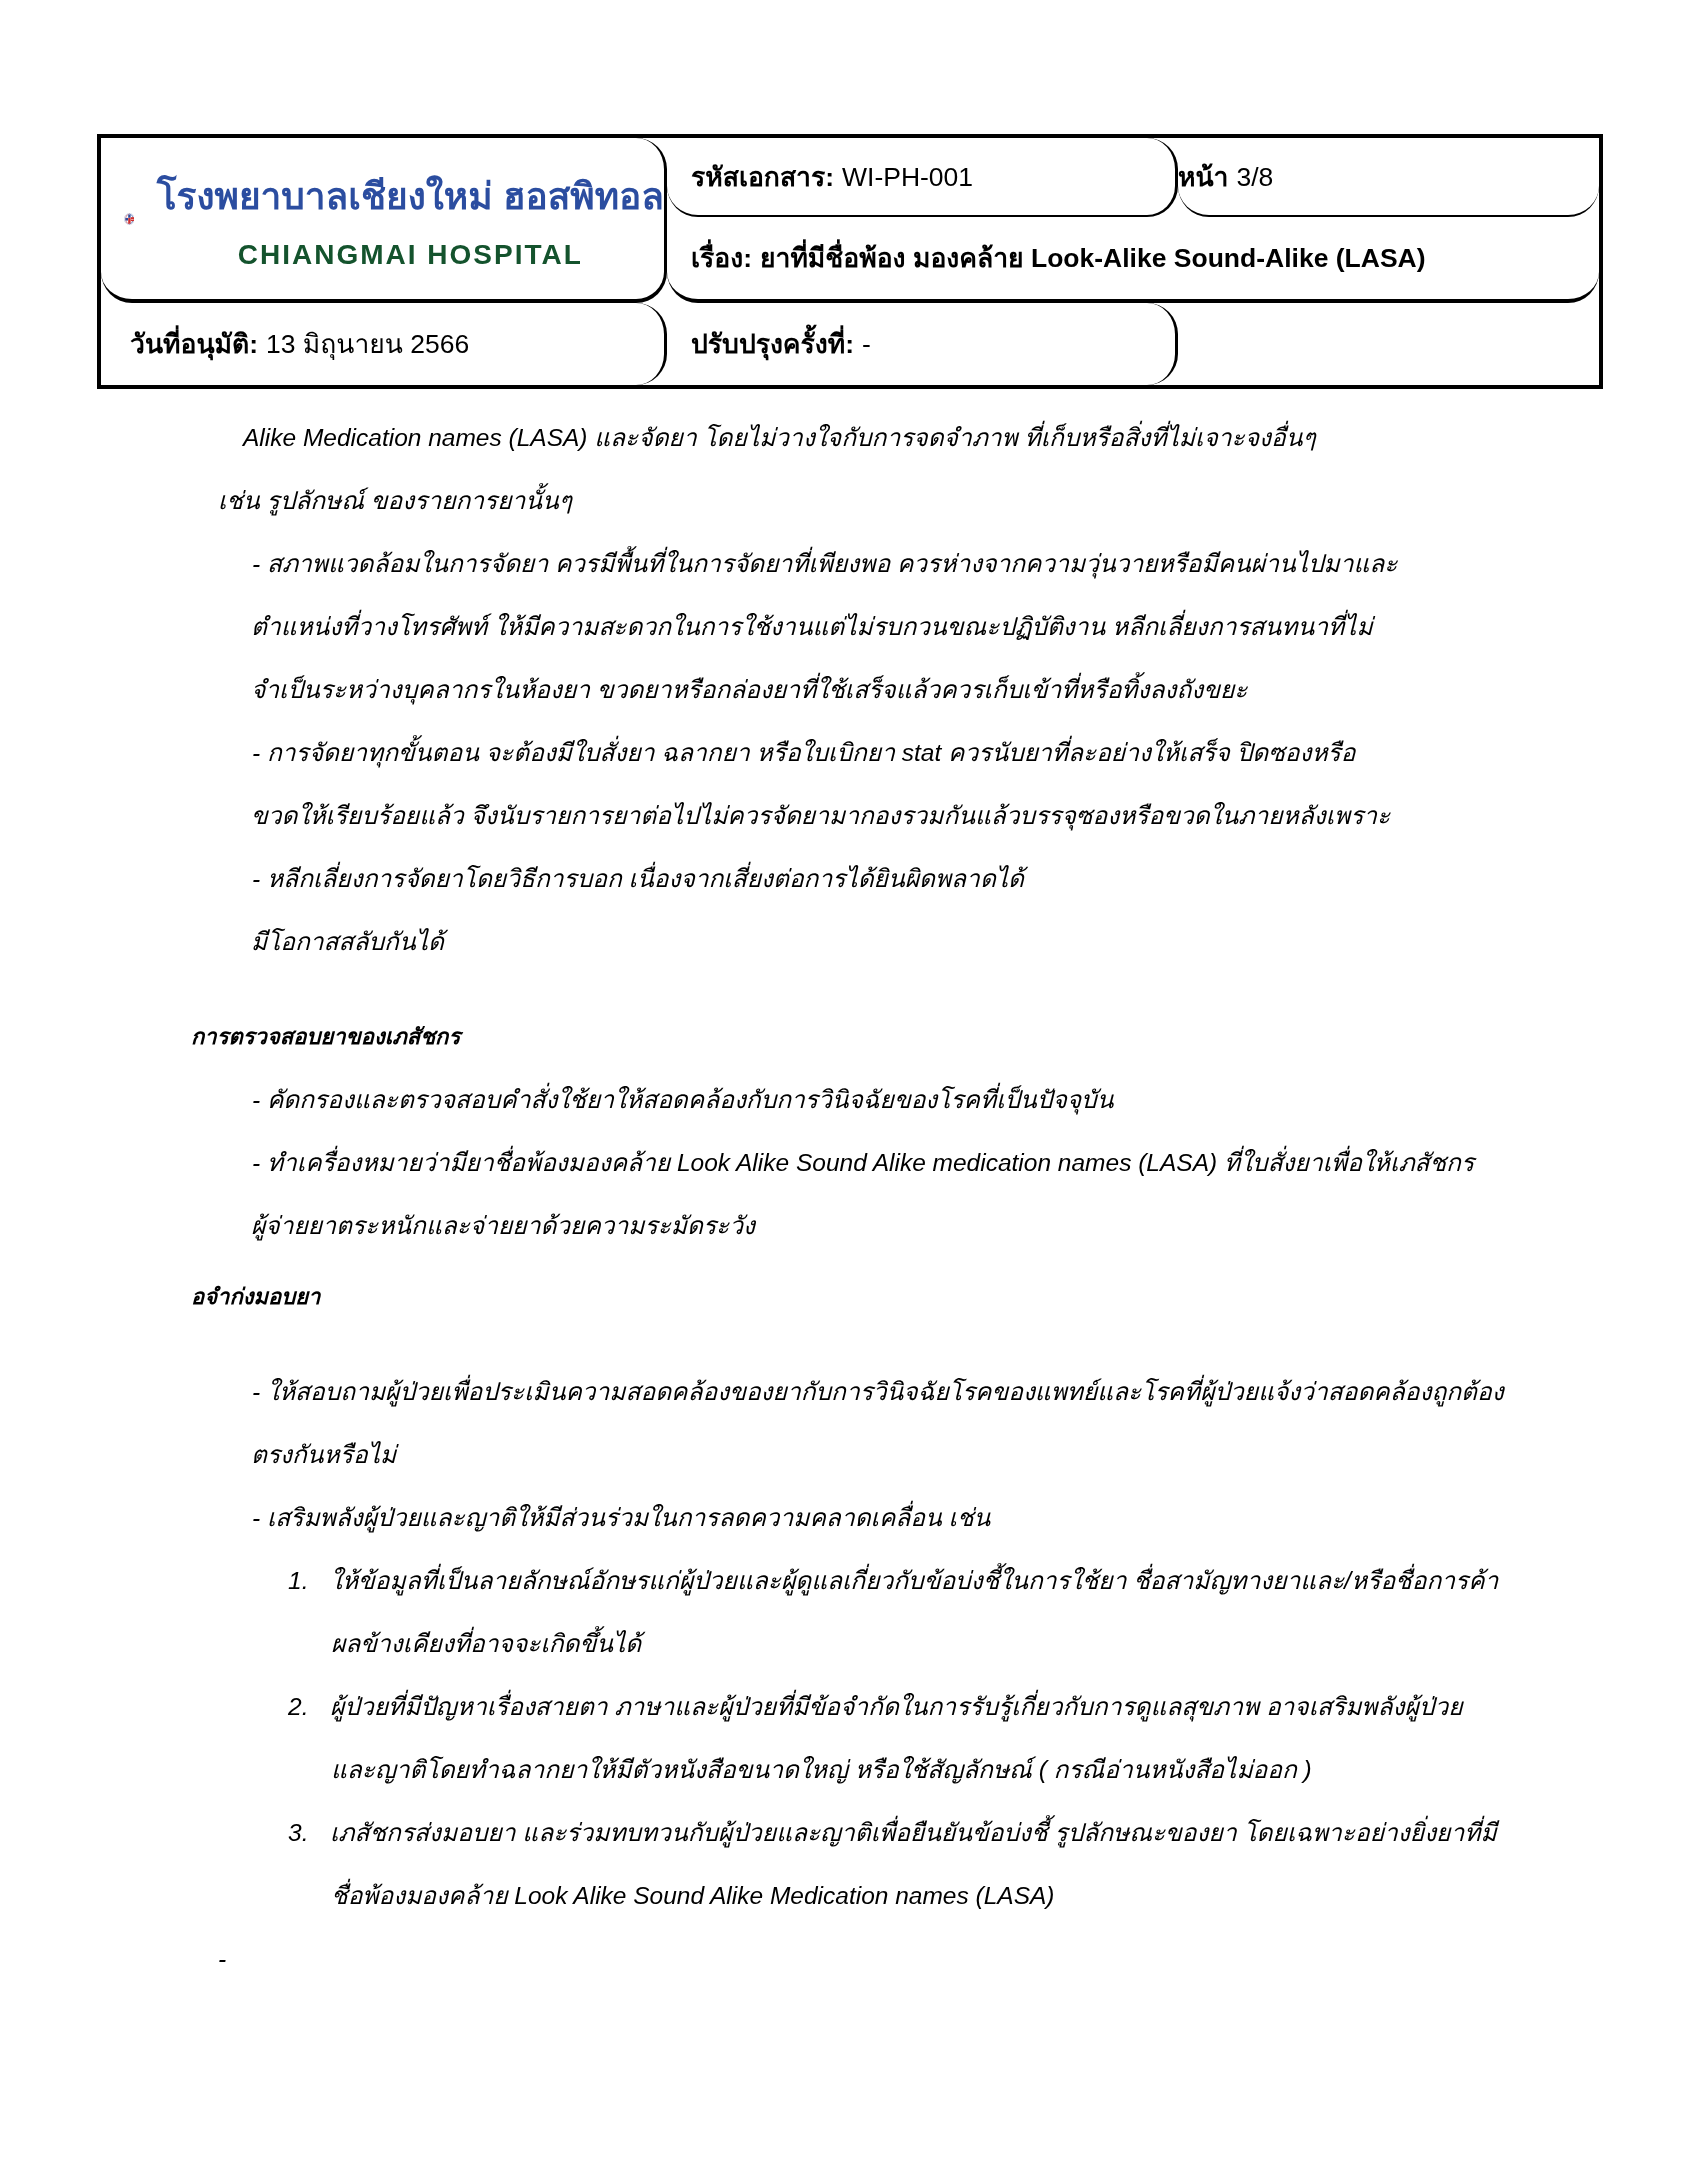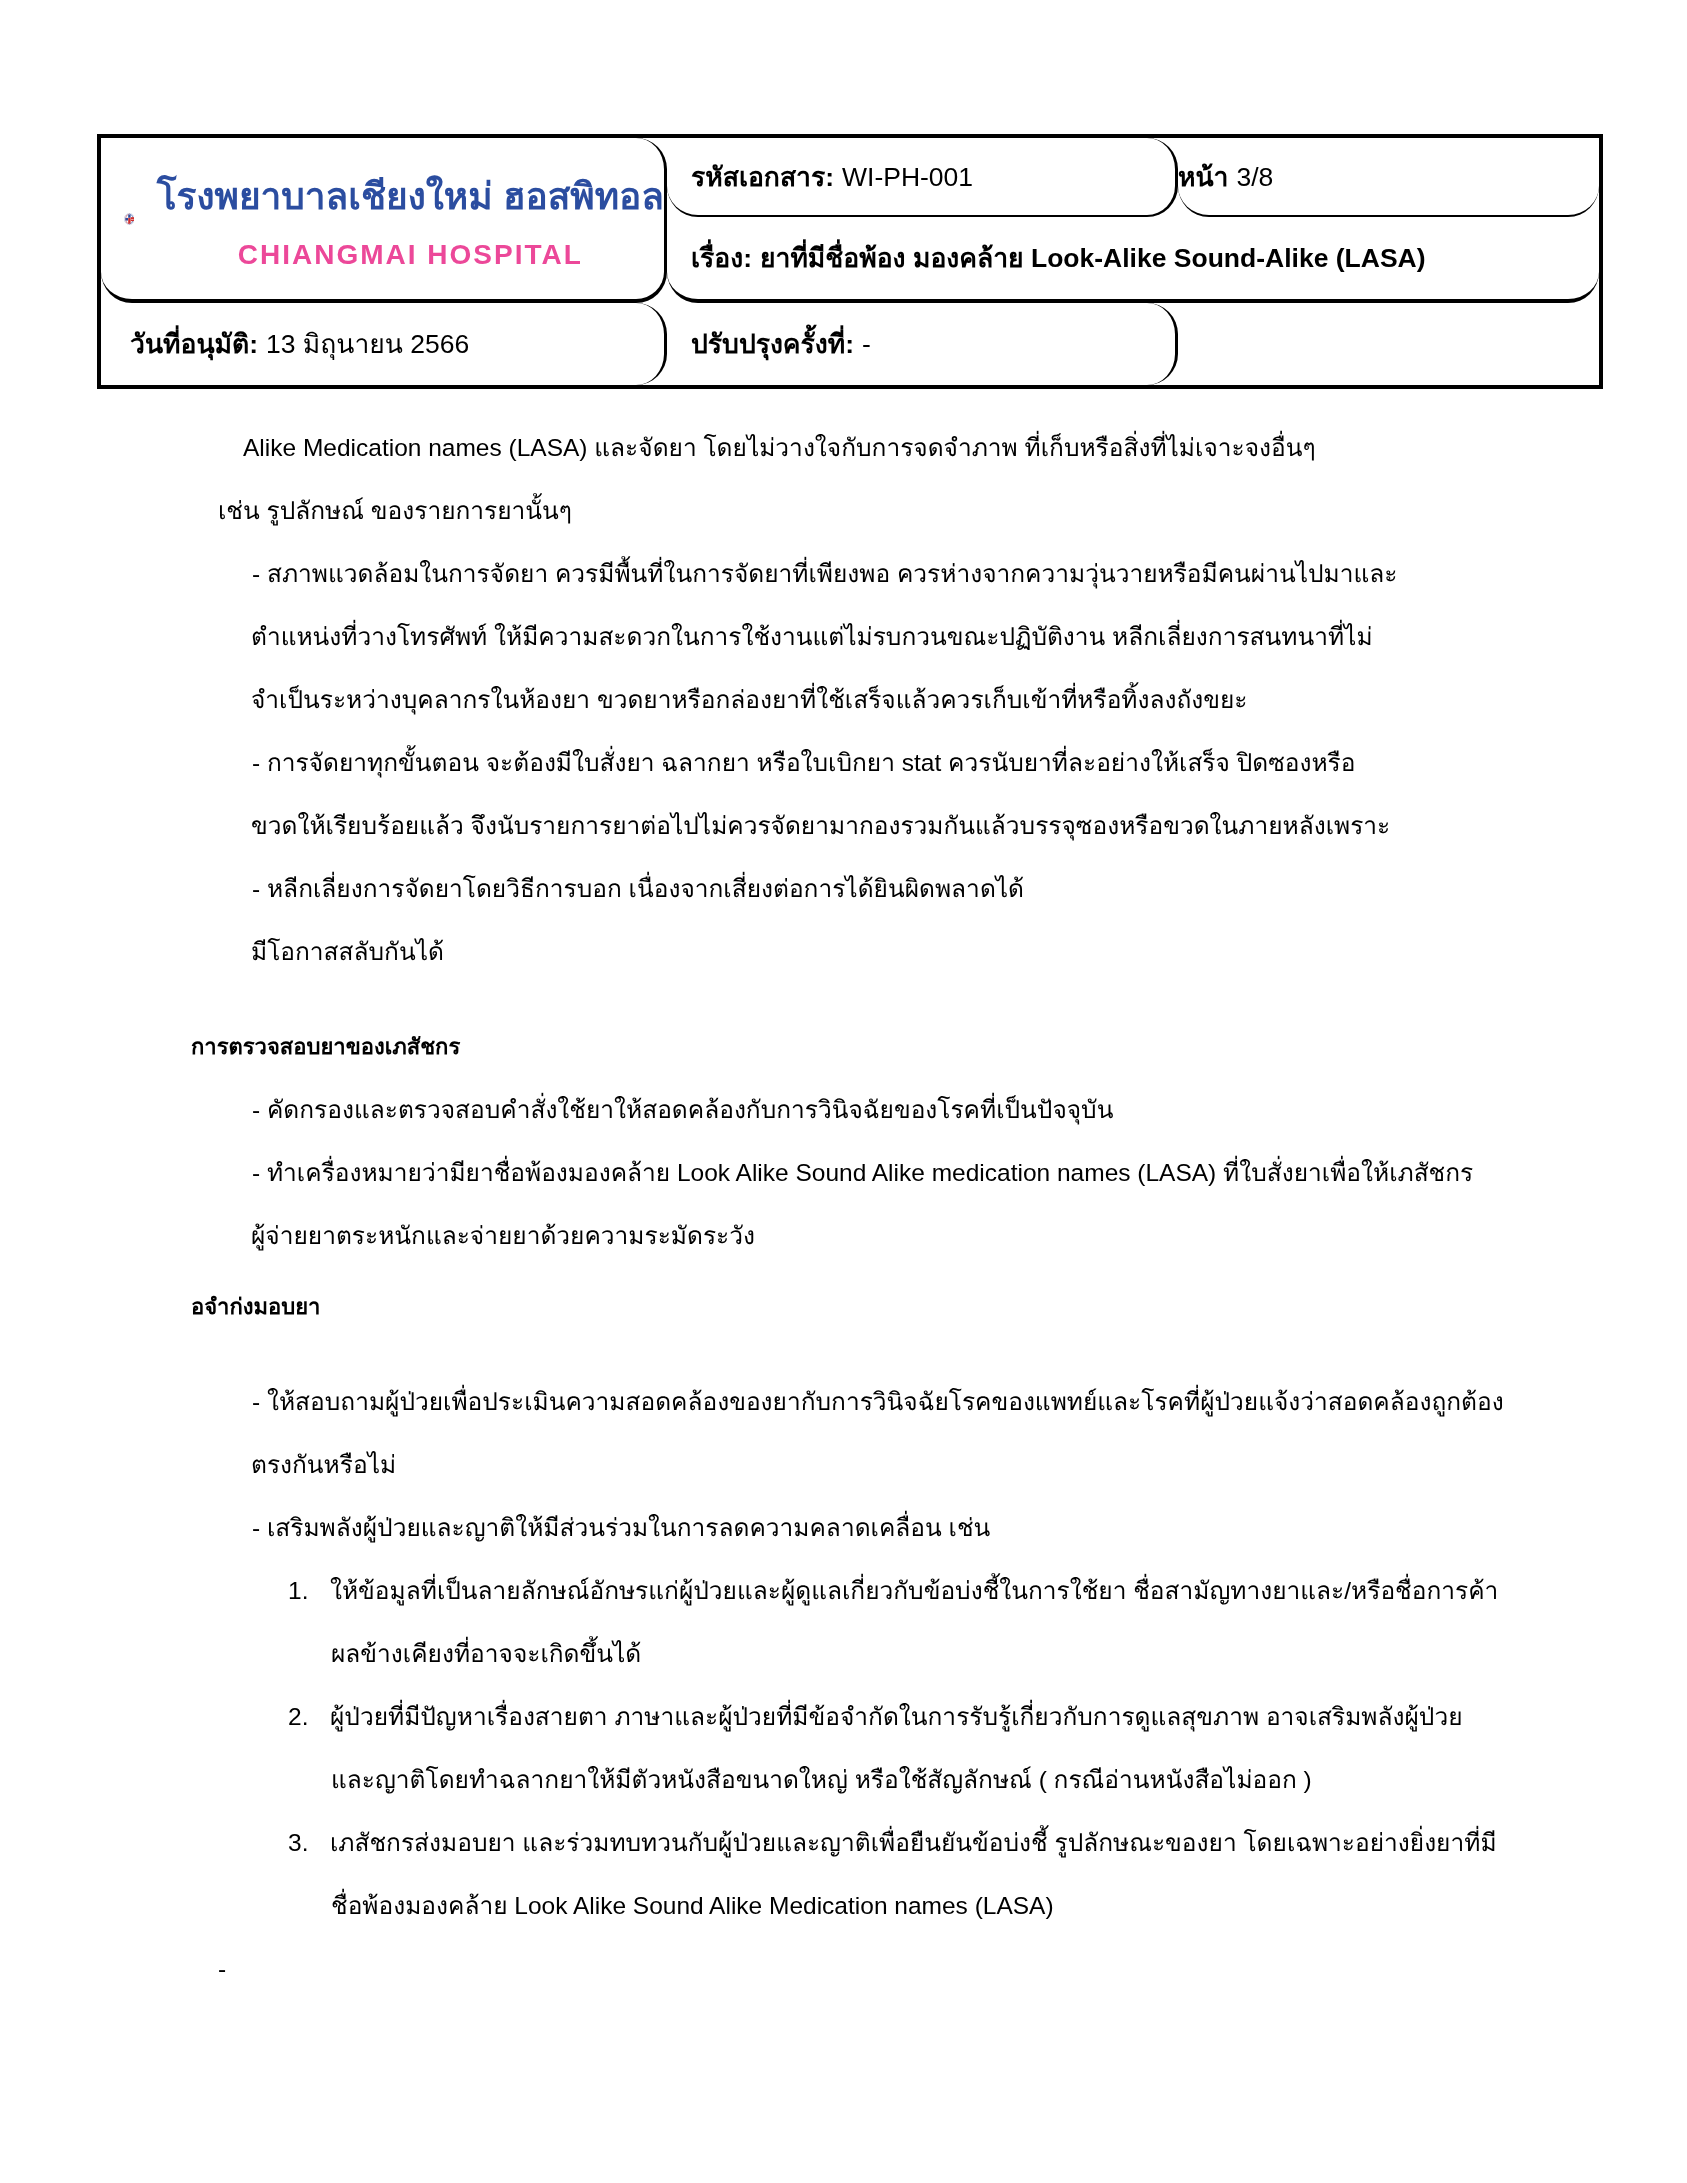--- a/index.html
+++ b/index.html
@@ -38,24 +38,24 @@
 
   .hdr-text { font-size: 26.5px; white-space: nowrap; }
   .lbl { font-weight: bold; }
   .val { font-weight: normal; margin-left: 8px; margin-top: 19px; }
   .subject-cell .hdr-text { font-weight: bold; }
   .subject-cell .val { font-weight: bold; }
 
   
   .logo-text { display: flex; flex-direction: column; align-items: center; gap: 13.2px; }
   .name-thai { color: #2b4da0; font-weight: bold; font-size: 37px; white-space: nowrap; }
-  .name-eng  { color: #ec4899; font-weight: bold; font-size: 28px; letter-spacing: 2px; white-space: nowrap; }
+  .name-eng  { color: #14532d; font-weight: bold; font-size: 28px; letter-spacing: 2px; white-space: nowrap; }
 
   
-  .doc-body { position: absolute; left: 0; top: 416px; width: 1687px; }
+  .doc-body { position: absolute; left: 0; top: 406px; width: 1687px; font-style: italic; }
   .line { font-size: 24.5px; line-height: 63px; white-space: nowrap; font-weight: normal; }
   .indent-a { padding-left: 243px; }
   .indent-b { padding-left: 218px; }
   .bullet   { padding-left: 229px; margin-left: 23px; }
   .cont     { padding-left: 251px; }
   .heading  { padding-left: 191px; font-weight: bold; font-size: 22px; }
   .gap-lg   { margin-top: 32px; }
   .gap-sm   { margin-top: 8px; }
   .numbered { padding-left: 288px; }
   .num      { display: inline-block; min-width: 42px; }

